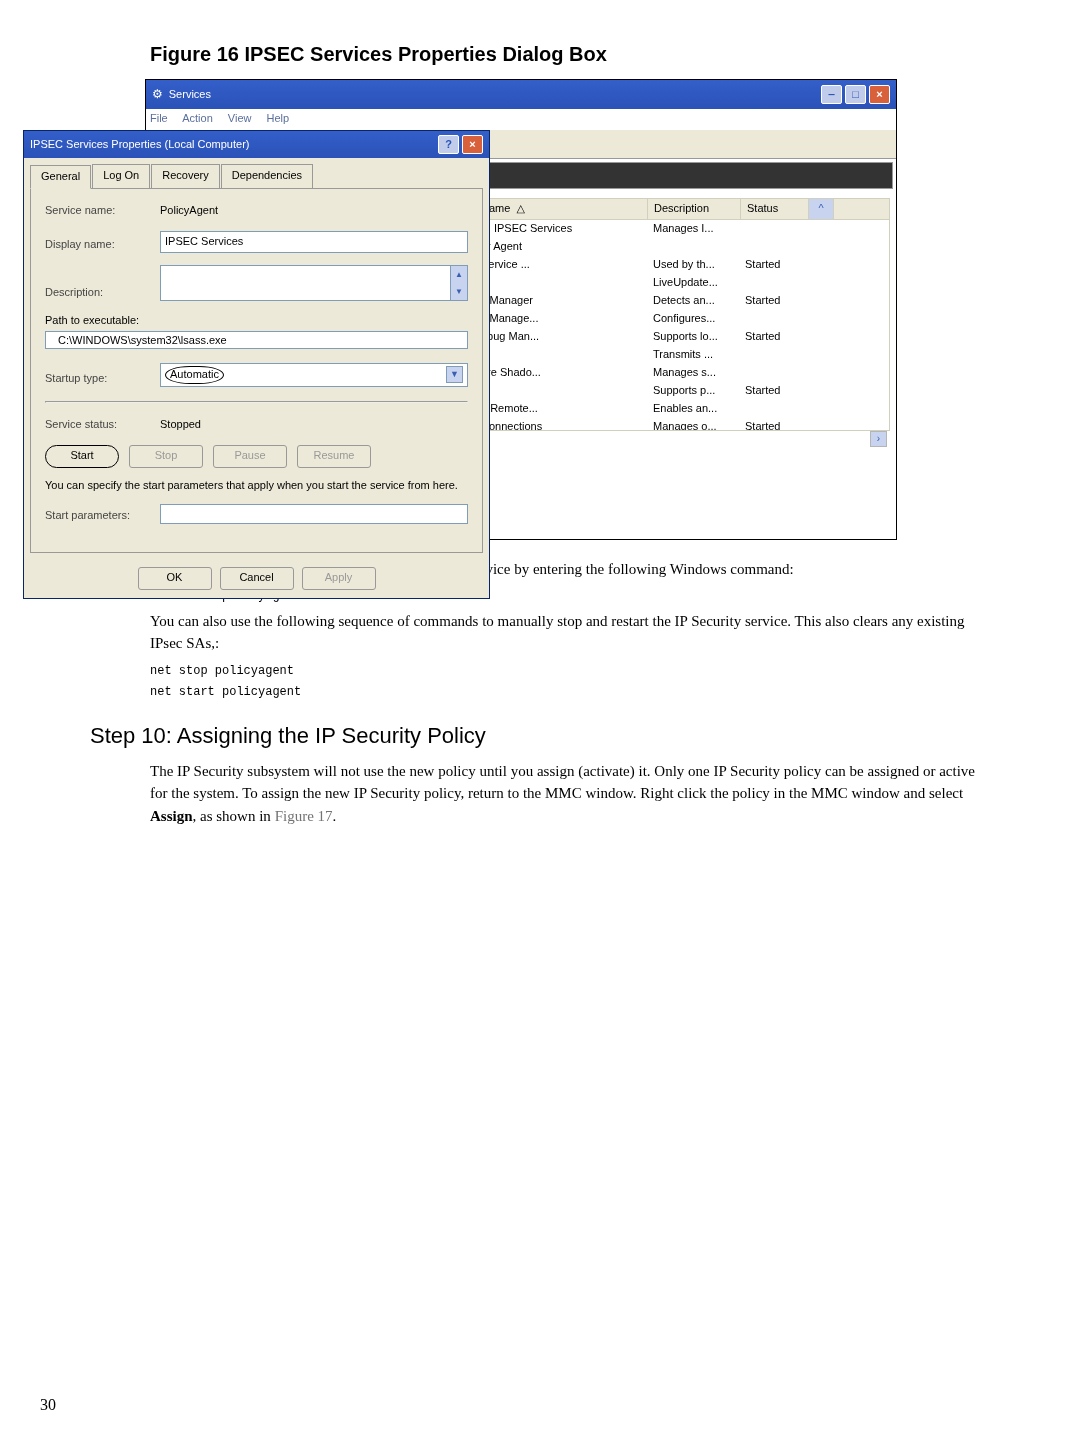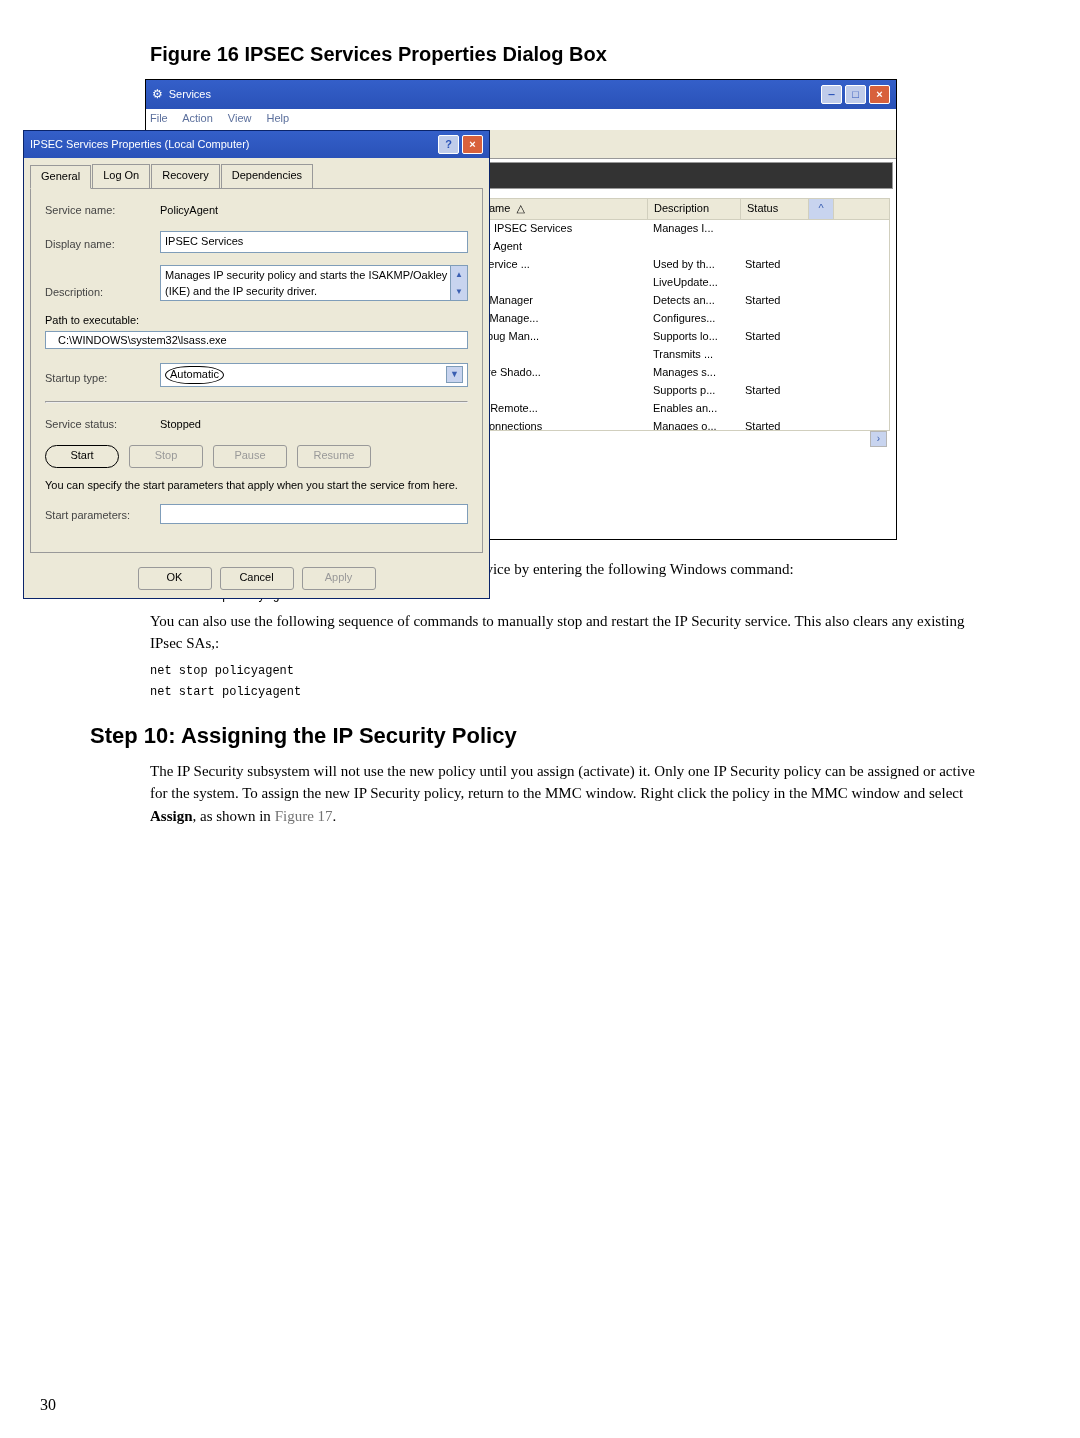--- a/index.html
+++ b/index.html
@@ -50,21 +50,21 @@
 .select{flex:1;background:#fff;border:1px solid #7f9db9;padding:2px 4px;display:flex;justify-content:space-between;align-items:center}
 .sel-btn{width:15px;height:15px;background:#c8d4ef;border:1px solid #7f9db9;display:flex;align-items:center;justify-content:center;font-size:9px;color:#3a5fb2}
 .oval{display:inline-block;border:1.5px solid #000;border-radius:50%/60%;padding:0 4px}
 .btn-row{display:flex;gap:10px;margin:10px 0}
 .wbtn{width:72px;height:21px;border:1px solid #999;background:#ece9d8;border-radius:3px;text-align:center;line-height:19px;font-size:11px}
 .wbtn.disabled{color:#999}
 .path-input{width:100%;background:#fff;border:1px solid #7f9db9;padding:2px 12px;font-size:11px;box-sizing:border-box}
 .dlg-foot{display:flex;justify-content:center;gap:8px;padding:8px}
 .body-text{margin:18px 0 8px 60px;font-size:15px;line-height:1.5}
 .code{font-family:"Courier New",monospace;font-size:12px;margin:4px 0 4px 60px}
-h2.step{font-family:Arial,sans-serif;font-weight:bold;font-size:22px;margin:18px 0 8px 0}
+h2.step{font-family:Arial,sans-serif;font-weight:normal;font-size:22px;margin:18px 0 8px 0}
 .link{color:#737373}
 </style>
 </head>
 <body>
 
 <div class="fig-caption">Figure 16 IPSEC Services Properties Dialog Box</div>
 
 <div class="win">
   <div class="titlebar">
     <div class="titlebar-left">
@@ -209,21 +209,21 @@
     <div class="frow">
         <div class="flabel">Service name:</div>
         <div>PolicyAgent</div>
       </div>
     <div class="frow">
         <div class="flabel">Display name:</div>
         <div class="finput">IPSEC Services</div>
       </div>
     <div class="frow">
         <div class="flabel">Description:</div>
-      <div class="ftextarea"><span>Manages IP security policy and starts the ISAKMP/Oakley (IKE) and the IP security driver.</span>
+      <div class="ftextarea">
         <div class="spin">
             <span>▲</span>
             <span>▼</span>
           </div>
       </div>
     </div>
     <div style="margin-bottom:2px">Path to executable:</div>
     <input class="path-input" value="C:\WINDOWS\system32\lsass.exe" style="">
     <div class="frow" style="margin-top:14px">
         <div class="flabel">Startup type:</div>

